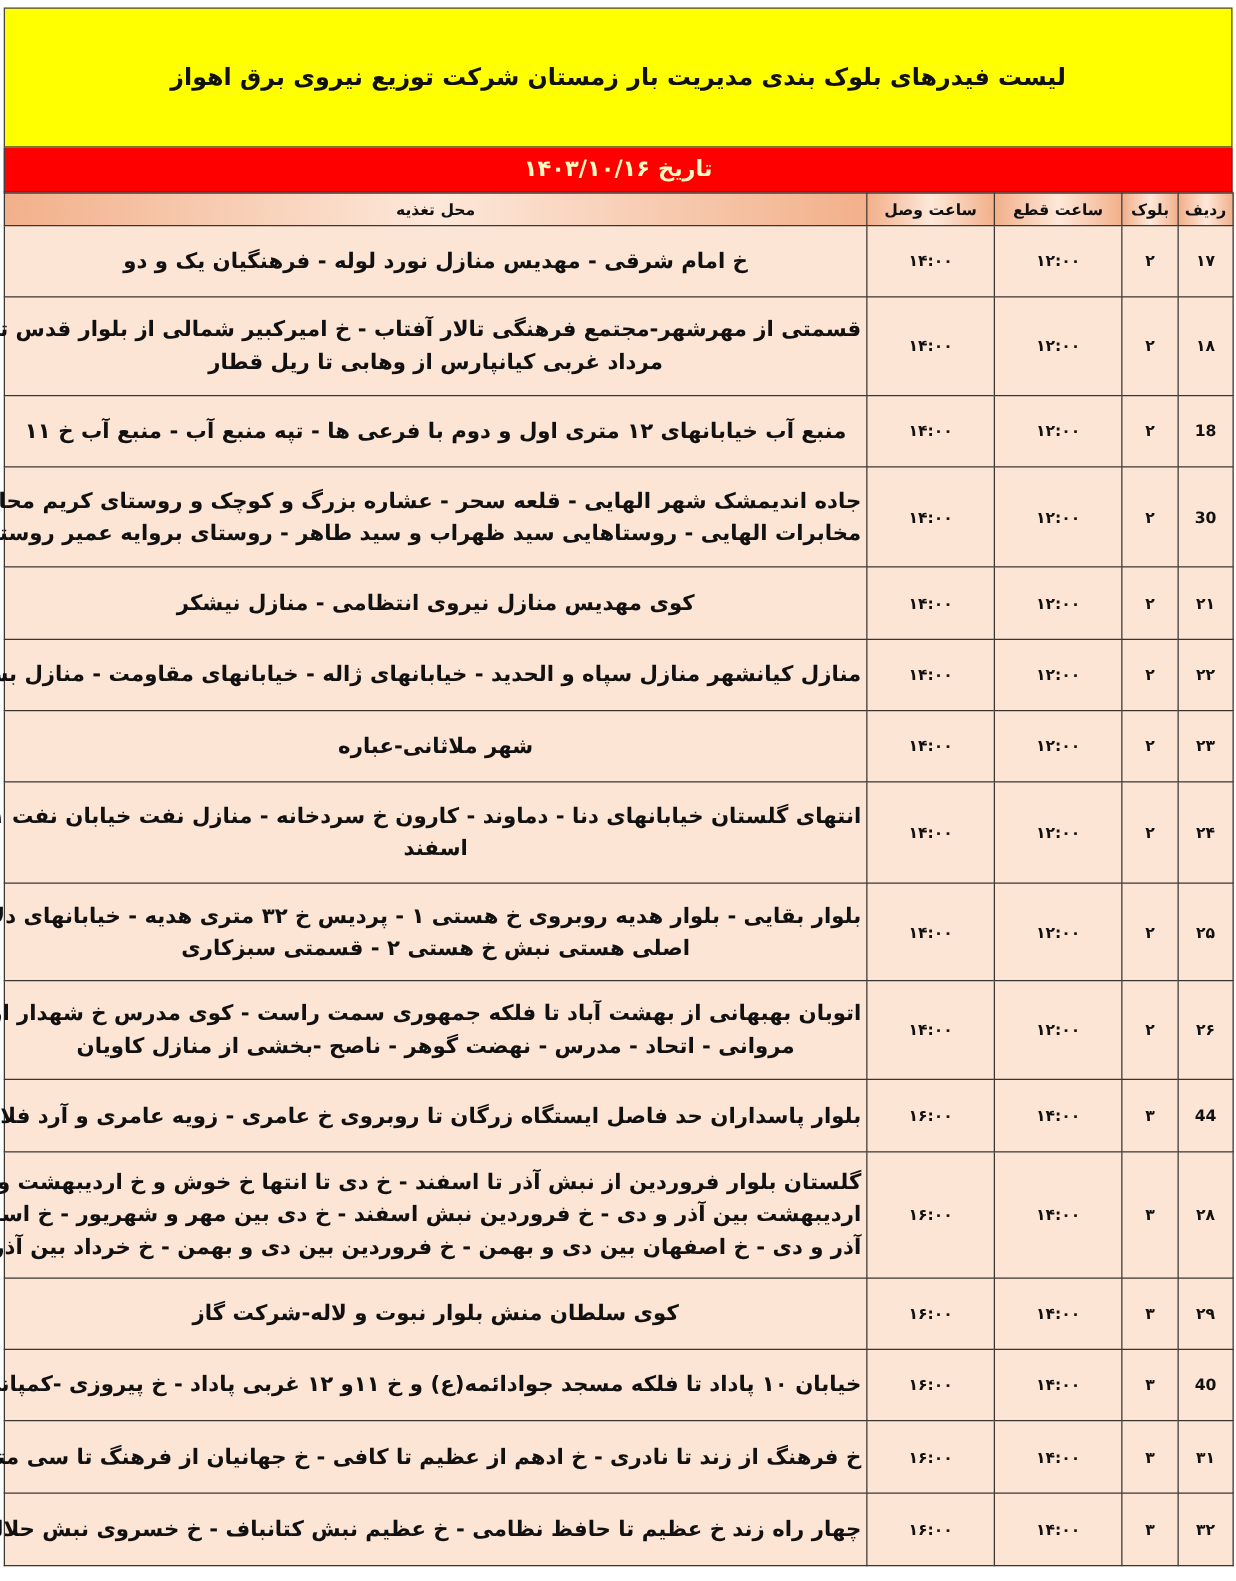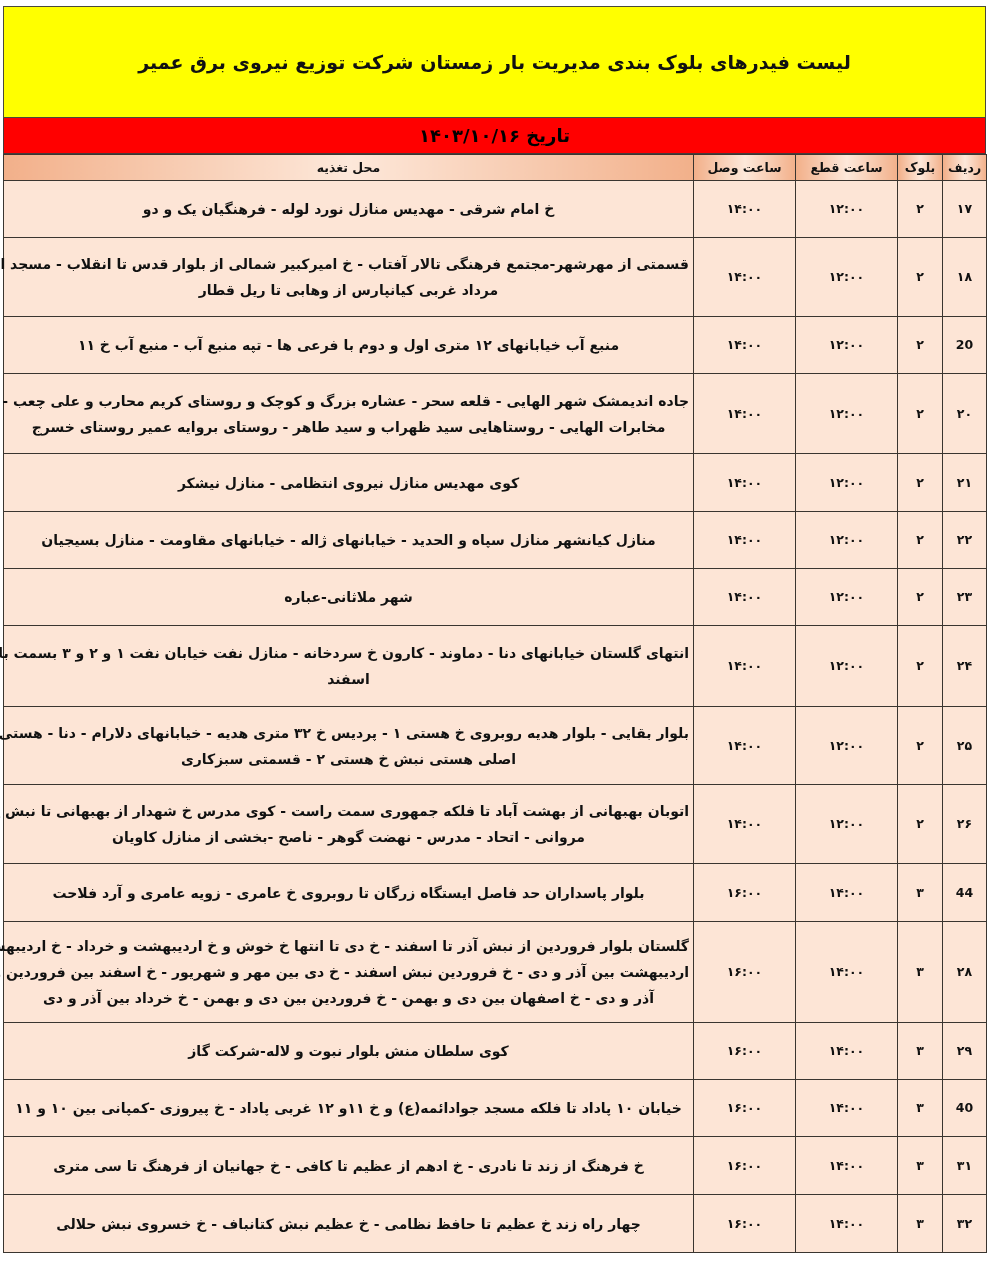--- a/index.html
+++ b/index.html
@@ -5,35 +5,35 @@
   html, body { margin:0; padding:0; background:#ffffff; }
   body { width:989px; height:1265px; position:relative; overflow:hidden;
          font-family:"DejaVu Sans", sans-serif; }
   .sheet { position:absolute; left:3px; top:6px; width:983px; }
   .title-box { height:110px; background:#ffff00; border:1px solid #4a4a3a;
                display:flex; align-items:center; justify-content:center;
                direction:rtl; }
   .title-box span { font-weight:bold; font-size:19px; color:#111; }
   .date-box { height:35px; background:#ff0000; border:1px solid #4a3a3a; border-top:none;
               display:flex; align-items:center; justify-content:center; direction:rtl; }
-  .date-box span { font-weight:bold; font-size:18px; color:#000000;text-align:center; }
+  .date-box span { font-weight:bold; font-size:18px; color:#fef9c3;text-align:center; }
   table { border-collapse:collapse; width:983px; table-layout:fixed; direction:rtl; }
   th, td { border:1.5px solid #3a3530; text-align:center; vertical-align:middle; padding:0 4px; color:#111; }
   th { height:25px; font-weight:bold; font-size:12.5px;
        background:linear-gradient(to right, #f2b08a 0%, #fde8da 50%, #f2b08a 100%); }
   td { background:#fde5d6; font-weight:bold; font-size:12.5px; line-height:26px; }
-  td.loc { font-size:14px; }
+  td.loc { font-size:17px; }
   td .line { display:block; white-space:nowrap; }
 </style>
 </head>
 <body>
 
 <div class="sheet">
   <div class="title-box">
-    <span>لیست فیدرهای بلوک بندی مدیریت بار زمستان شرکت توزیع نیروی برق عمیر</span>
+    <span>لیست فیدرهای بلوک بندی مدیریت بار زمستان شرکت توزیع نیروی برق اهواز</span>
   </div>
   <div class="date-box">
     <span>تاریخ ۱۴۰۳/۱۰/۱۶</span>
   </div>
   <table>
     <colgroup>
       <col style="width:44px">
       <col style="width:45px">
       <col style="width:102px">
       <col style="width:102px">
@@ -62,30 +62,30 @@
           <td>۱۸</td>
           <td>۲</td>
           <td>۱۲:۰۰</td>
           <td>۱۴:۰۰</td>
           <td class="loc">
             <span class="line">قسمتی از مهرشهر-مجتمع فرهنگی تالار آفتاب - خ امیرکبیر شمالی از بلوار قدس تا انقلاب  - مسجد امیر المومنین(ع) - انتهای</span>
             <span class="line">مرداد غربی کیانپارس از وهابی تا ریل قطار</span>
           </td>
         </tr>
         <tr style="height: 57px;">
-          <td>20</td>
+          <td>18</td>
           <td>۲</td>
           <td>۱۲:۰۰</td>
           <td>۱۴:۰۰</td>
           <td class="loc">
             <span class="line">منبع آب خیابانهای ۱۲ متری اول و دوم با فرعی ها - تپه منبع آب - منبع آب خ ۱۱</span>
           </td>
         </tr>
         <tr style="height: 80px;">
-          <td>۲۰</td>
+          <td>30</td>
           <td>۲</td>
           <td>۱۲:۰۰</td>
           <td>۱۴:۰۰</td>
           <td class="loc">
             <span class="line">جاده اندیمشک شهر الهایی - قلعه سحر - عشاره بزرگ و کوچک و روستای کریم محارب و علی چعب  - روستای صالح زواره ای -</span>
             <span class="line">مخابرات الهایی - روستاهایی سید ظهراب و سید طاهر - روستای بروایه عمیر روستای خسرج</span>
           </td>
         </tr>
         <tr style="height: 58px;">
           <td>۲۱</td>

